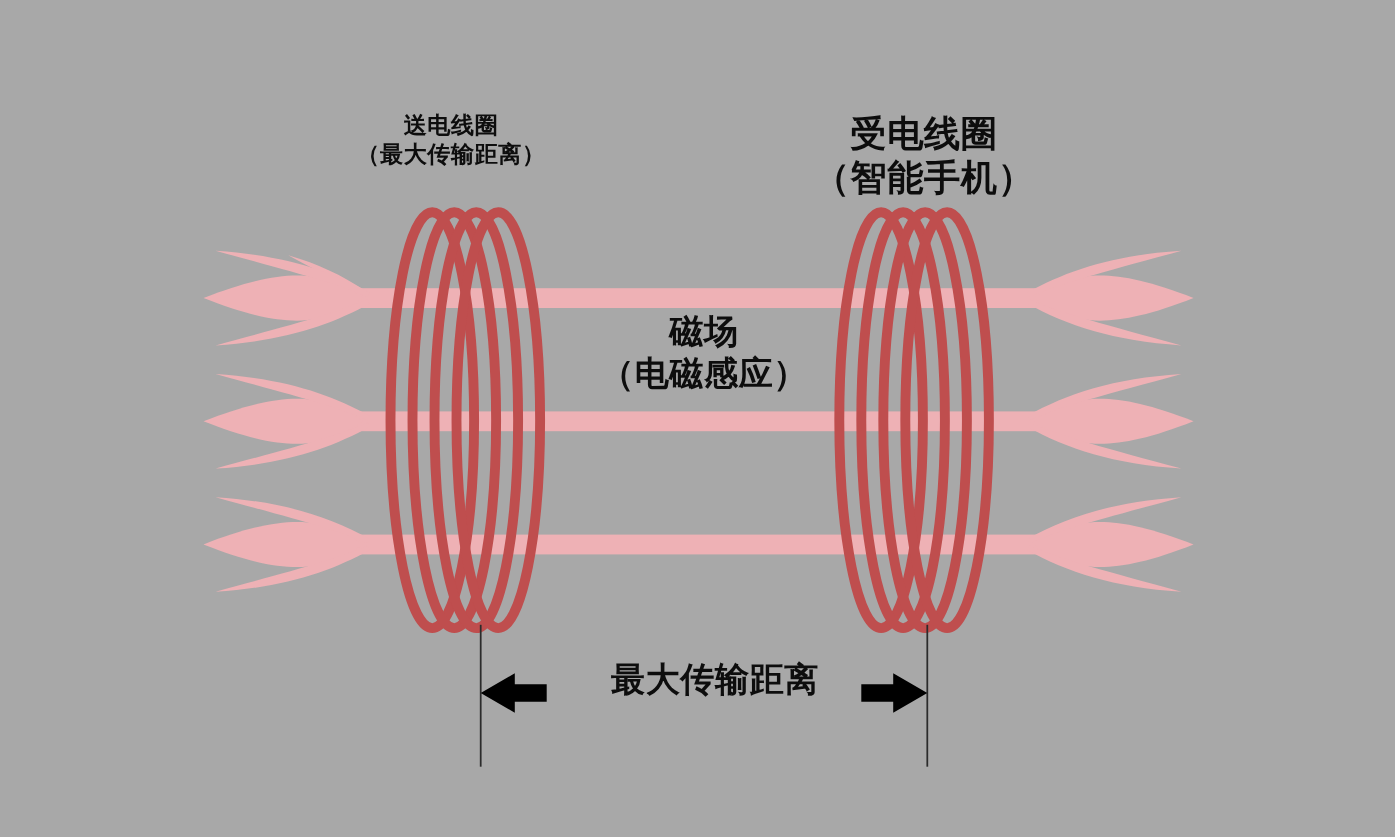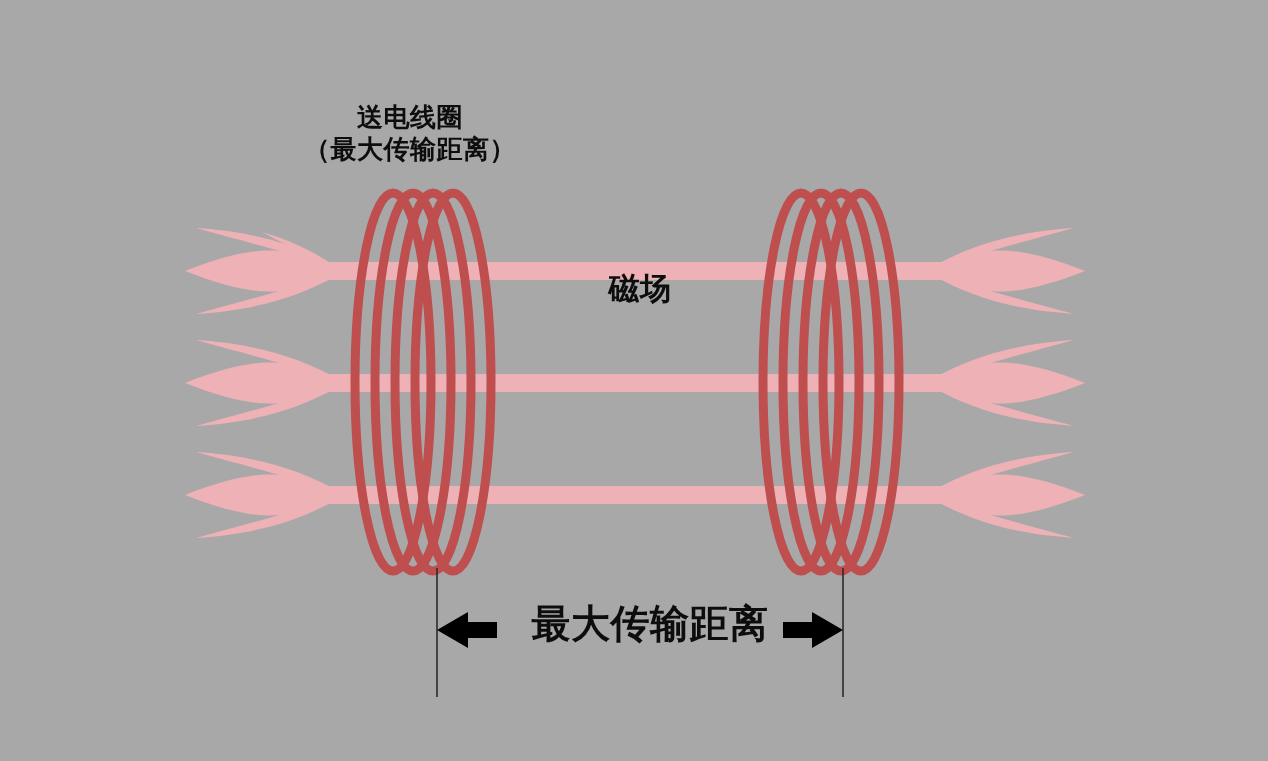--- a/index.html
+++ b/index.html
@@ -35,39 +35,39 @@
     line-height: 1.22;
     white-space: nowrap;
     letter-spacing: 0.5px;
     -webkit-font-smoothing: antialiased;
   }
   .label .line { display: block; }
   #label-transmit {
     left: 250px;
     top: 102px;
     width: 320px;
-    font-size: 26px;
+    font-size: 21px;
   }
   #label-receive {
     left: 680px;
     top: 102px;
     width: 320px;
     font-size: 33px;
   }
   #label-field {
     left: 490px;
-    top: 270px;
+    top: 284px;
     width: 300px;
     font-size: 31px;
   }
   #label-distance {
     left: 470px;
     top: 600px;
     width: 360px;
-    font-size: 39px;
+    font-size: 31px;
   }
 </style>
 </head>
 <body>
 
 <div id="diagram-root">
 
   <svg id="scene" viewBox="0 0 1268 761" xmlns="http://www.w3.org/2000/svg">
 
     <defs>
@@ -162,22 +162,27 @@
 
       <path d="M 843 630 L 812 612 L 812 622 L 783 622 L 783 638 L 812 638 L 812 648 Z" fill="#000000"></path>
     </g>
   </svg>
 
   <div class="label" id="label-transmit">
     <span class="line">送电线圈</span>
     <span class="line">（最大传输距离）</span>
   </div>
 
+  <div class="label" id="label-receive">
+    <span class="line">受电线圈</span>
+    <span class="line">（智能手机）</span>
+  </div>
 
   <div class="label" id="label-field">
     <span class="line">磁场</span>
+    <span class="line">（电磁感应）</span>
   </div>
 
   <div class="label" id="label-distance">
     <span class="line">最大传输距离</span>
   </div>
 
 </div>
 
 </body></html>

